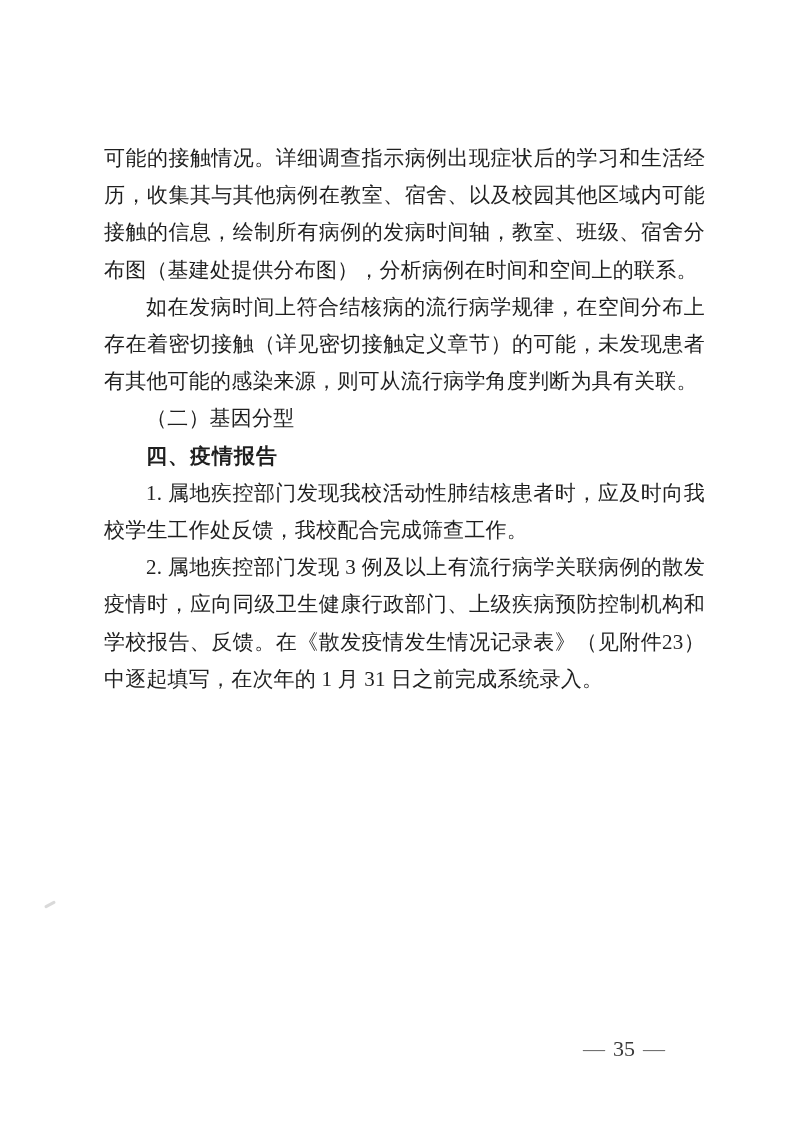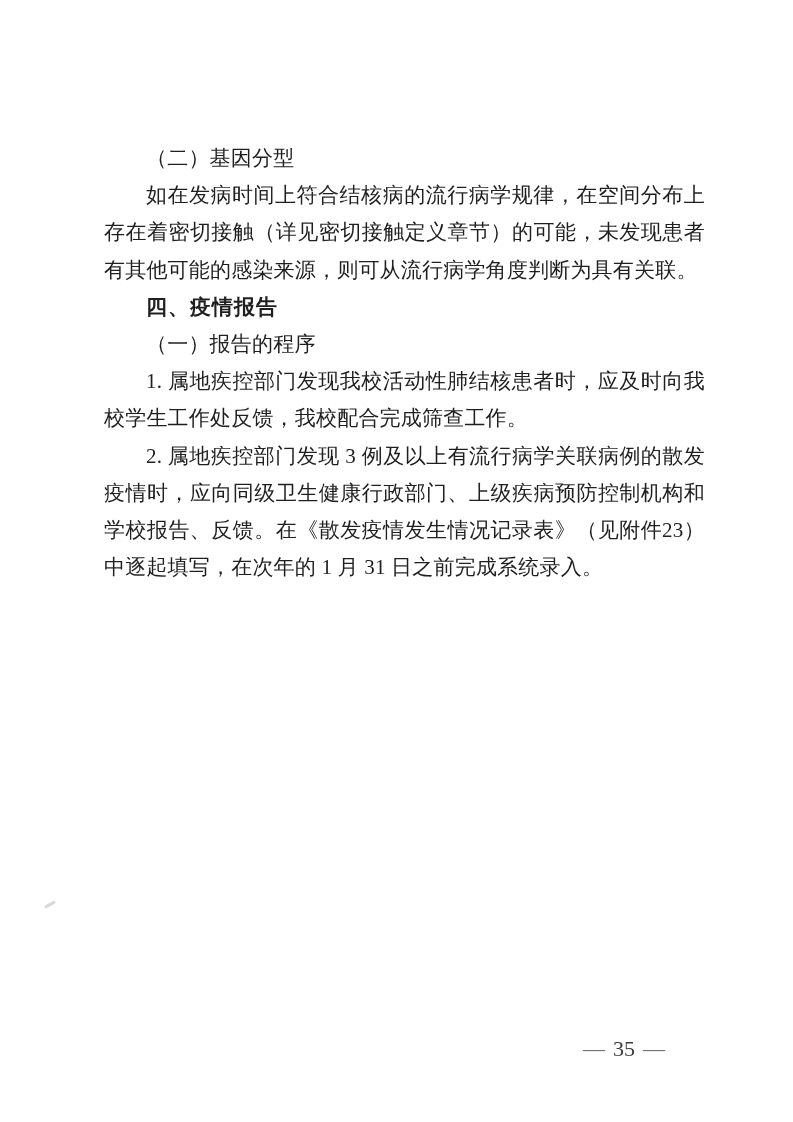--- a/index.html
+++ b/index.html
@@ -67,24 +67,24 @@
     border-radius: 2px;
     transform: rotate(-28deg);
   }
 </style>
 </head>
 <body>
 
 <div class="page">
 
   <div class="text-block">
+    <p class="no-indent">可能的接触情况。详细调查指示病例出现症状后的学习和生活经历，收集其与其他病例在教室、宿舍、以及校园其他区域内可能接触的信息，绘制所有病例的发病时间轴，教室、班级、宿舍分布图（基建处提供分布图），分析病例在时间和空间上的联系。</p>
+    <p>如在发病时间上符合结核病的流行病学规律，在空间分布上存在着密切接触（详见密切接触定义章节）的可能，未发现患者有其他可能的感染来源，则可从流行病学角度判断为具有关联。</p>
     <p>（二）基因分型</p>
-    <p>如在发病时间上符合结核病的流行病学规律，在空间分布上存在着密切接触（详见密切接触定义章节）的可能，未发现患者有其他可能的感染来源，则可从流行病学角度判断为具有关联。</p>
     <p class="heading-bold">四、疫情报告</p>
-    <p>（一）报告的程序</p>
     <p>1. 属地疾控部门发现我校活动性肺结核患者时，应及时向我校学生工作处反馈，我校配合完成筛查工作。</p>
     <p>2. 属地疾控部门发现 3 例及以上有流行病学关联病例的散发疫情时，应向同级卫生健康行政部门、上级疾病预防控制机构和学校报告、反馈。在《散发疫情发生情况记录表》（见附件23）中逐起填写，在次年的 1 月 31 日之前完成系统录入。</p>
   </div>
 
   <div class="scan-speck"></div>
 
   <div class="page-footer">
     <span class="dash">—</span><span>35</span><span class="dash">—</span>
   </div>
 

